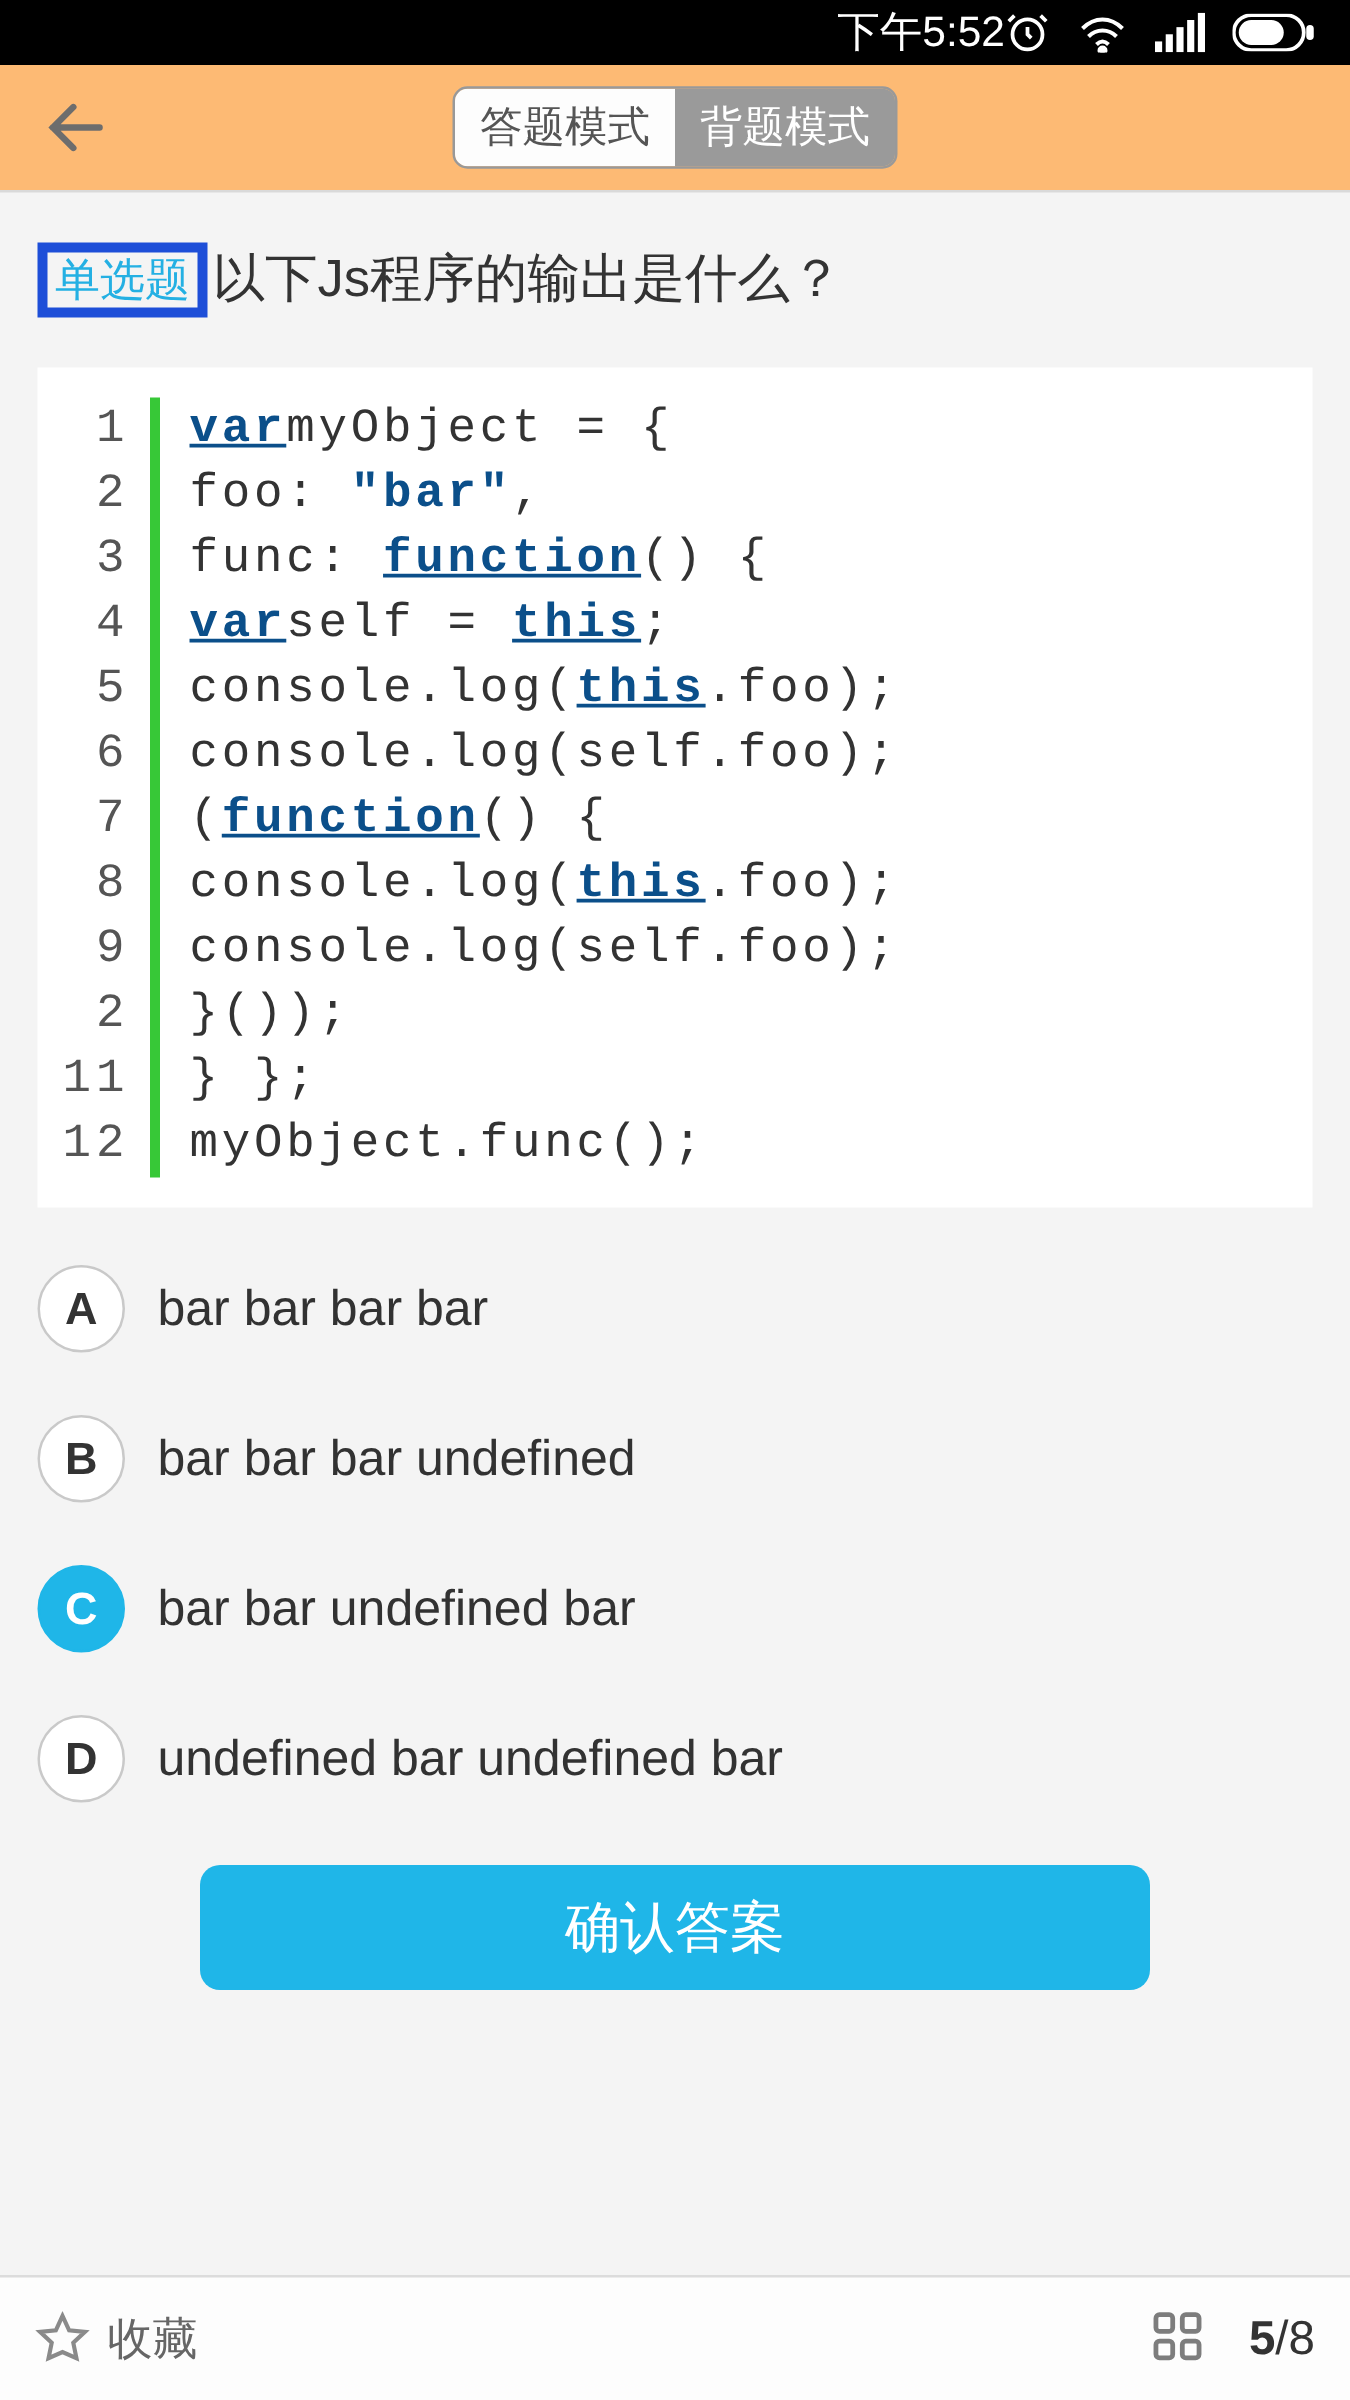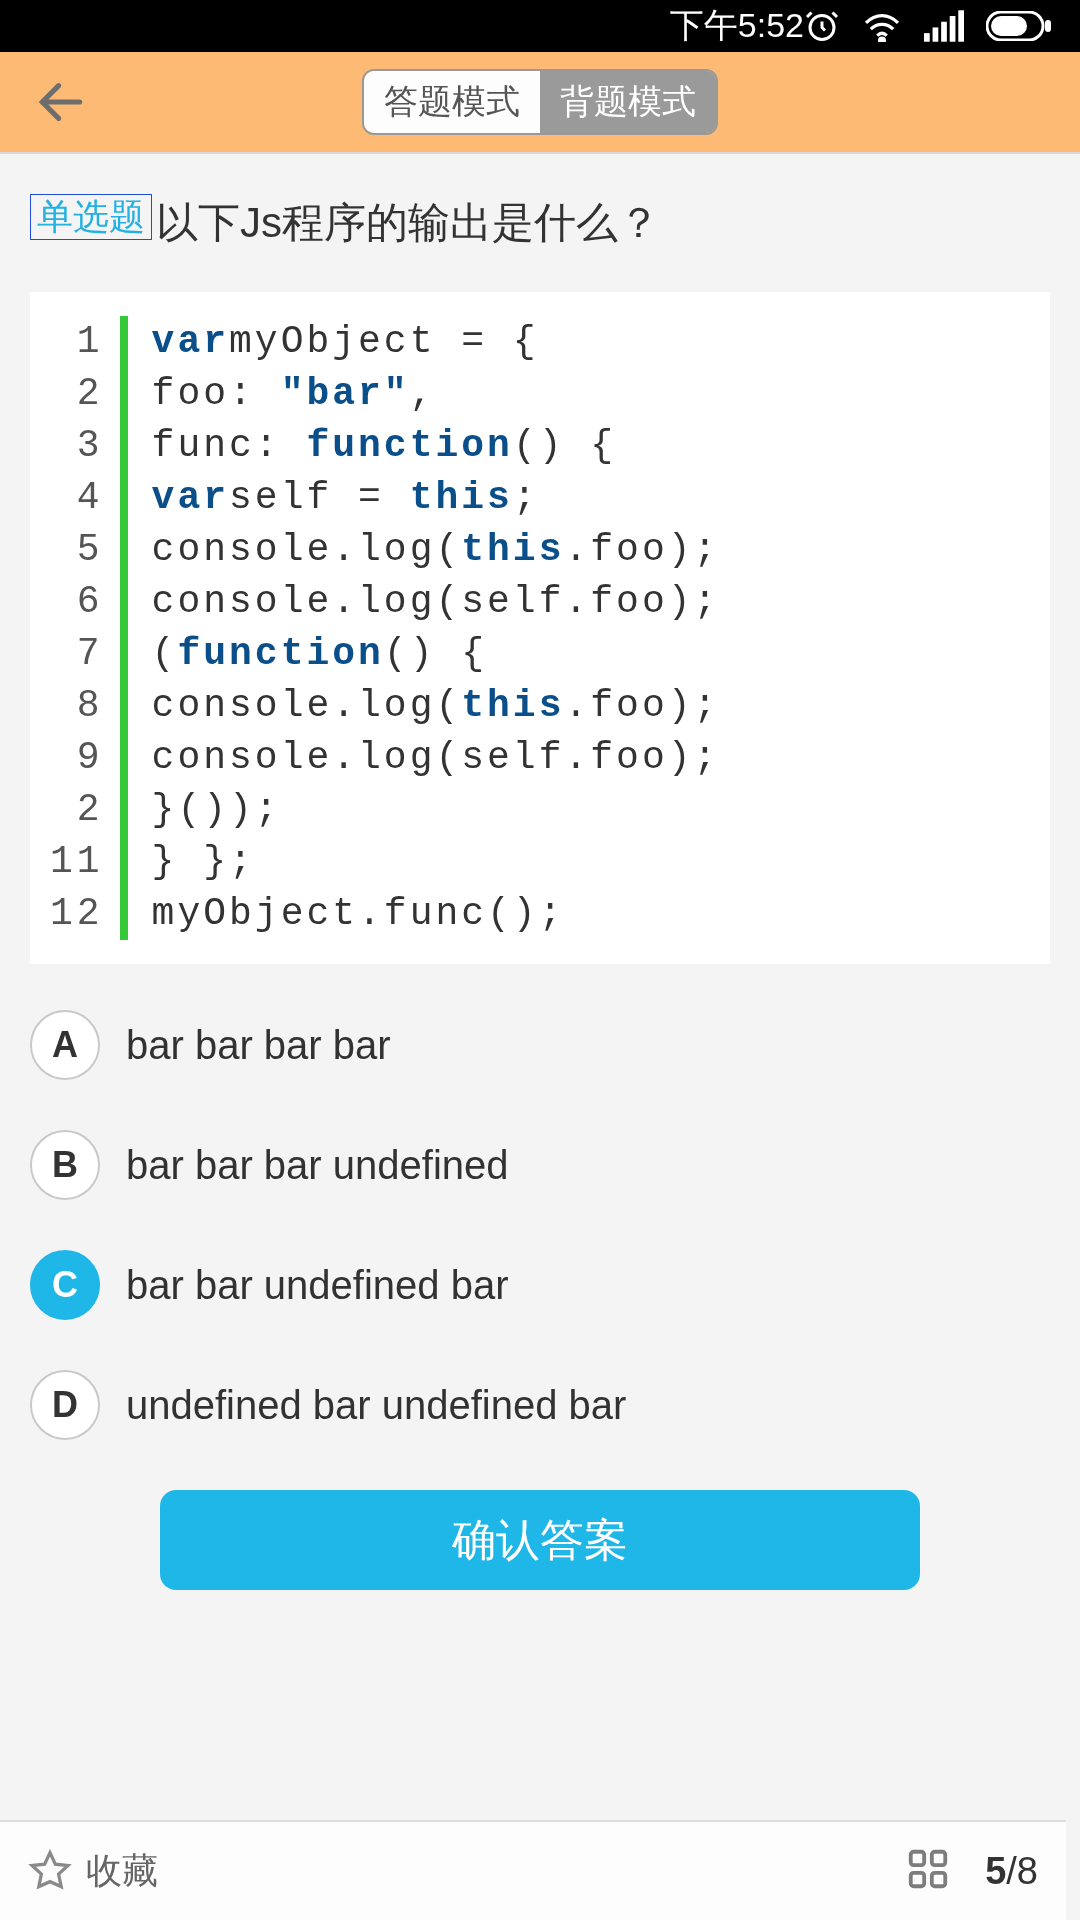--- a/index.html
+++ b/index.html
@@ -12,39 +12,39 @@
   .app-header { height:100px; background:#fdba74; display:flex; align-items:center; padding:0 26px; }
   .back-btn { width:70px; height:70px; display:flex; align-items:center; justify-content:center; }
   .segmented { margin:0 auto; display:flex; border:2px solid #999; border-radius:12px; overflow:hidden; height:66px; }
   .seg-item { width:176px; display:flex; align-items:center; justify-content:center; font-size:34px; color:#555; background:#fdfdfd; }
   .seg-item.active { background:#9a9a9a; color:#fff; }
   .back-spacer { width:70px; }
   .header-div { height:2px; background:#d9d9d9; }
   
   .content { padding:40px 30px 30px 30px; }
   .question-title { display:flex; align-items:flex-start; flex-wrap:wrap; font-size:42px; color:#333; line-height:58px; }
-  .tag-badge { display:inline-block; border:1px solid #1d4ed8; color:#24b0e3; font-size:36px; padding:0 6px; margin-right:4px; line-height:44px; }
+  .tag-badge { display:inline-block; border:8px solid #1d4ed8; color:#24b0e3; font-size:36px; padding:0 6px; margin-right:4px; line-height:44px; }
   
   .code-panel { margin-top:40px; background:#fff; padding:24px 28px 24px 20px; }
   .code-row { display:flex; }
   .line-nums { text-align:right; padding-right:16px; font-size:38px; color:#555; font-family:"Courier New",monospace; line-height:52px; letter-spacing:4px;}
   .code-bar { width:8px; background:#37c837; margin-right:24px; }
   .code-lines { font-family:"Courier New",monospace; font-size:38px; line-height:52px; white-space:pre; color:#333; letter-spacing:3px;}
-  .kw { color:#0b4f8a; font-weight:bold; }
+  .kw { color:#0b4f8a; font-weight:bold;text-decoration:underline; }
   .str { color:#0b4f8a; font-weight:bold; }
   
   .options { margin-top:46px; }
   .opt { display:flex; align-items:center; margin-bottom:50px; }
   .opt-circle { width:70px; height:70px; border-radius:50%; border:2px solid #c9c9c9; display:flex; align-items:center; justify-content:center; font-size:36px; font-weight:bold; color:#333; background:#fff; flex-shrink:0; }
   .opt.selected .opt-circle { background:#1fb6e8; color:#fff; border-color:#1fb6e8; }
   .opt-text { margin-left:26px; font-size:40px; color:#323232; }
   
   .confirm-btn { margin:10px 130px 0 130px; height:100px; background:#1fb6e8; border-radius:16px; display:flex; align-items:center; justify-content:center; color:#fff; font-size:44px; }
   
-  .bottom-bar { position:absolute; bottom:0; left:0; right:14px; height:100px; border-top:2px solid #dcdcdc; background:#fdfdfd; display:flex; align-items:center; padding:0 28px; }
+  .bottom-bar { position:absolute; bottom:0; left:0; right:0; height:100px; border-top:2px solid #dcdcdc; background:#fdfdfd; display:flex; align-items:center; padding:0 28px; }
   .fav { display:flex; align-items:center; gap:14px; font-size:36px; color:#666; }
   .grid-icon { margin-left:auto; margin-right:34px; }
   .page-count { font-size:38px; color:#333; }
   .page-count .cur { font-weight:bold; }
 </style>
 </head>
 <body>
 
 <div class="status-bar">
   <span>下午5:52</span>

